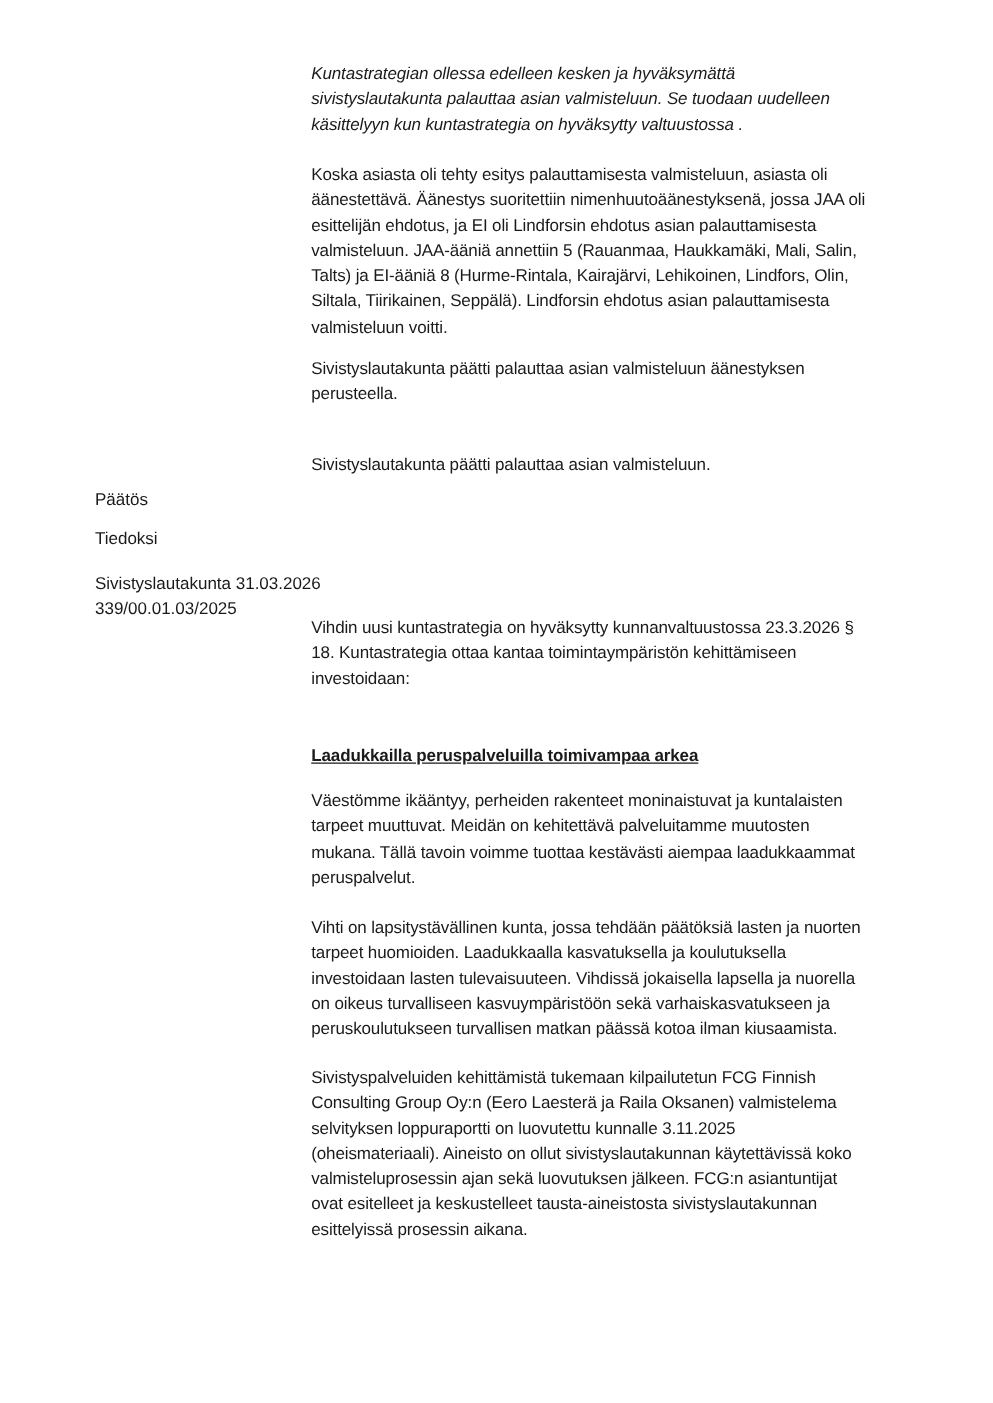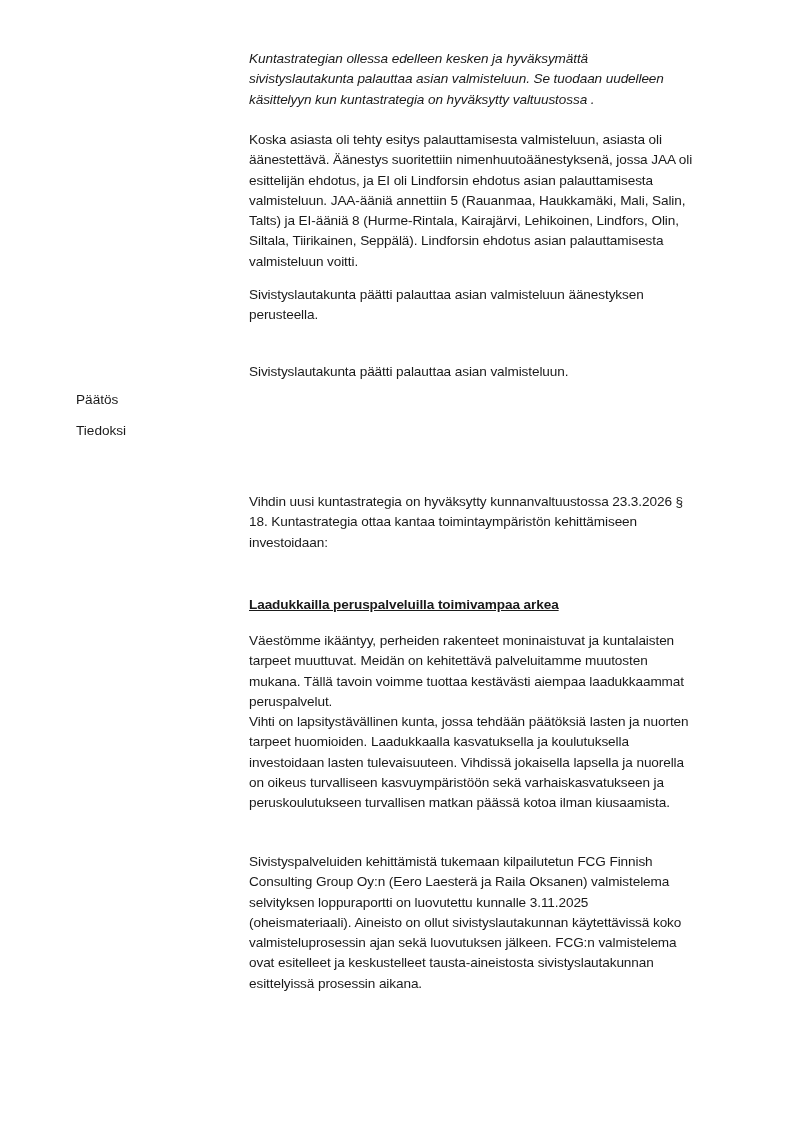--- a/index.html
+++ b/index.html
@@ -43,49 +43,53 @@
     <span class="ln">Päätös</span>
   </div>
   <div class="block" style="top:362px;">
     <span class="ln">Sivistyslautakunta päätti palauttaa asian valmisteluun.</span>
   </div>
 
   <div class="left" style="top:421px;">
     <span class="ln">Tiedoksi</span>
   </div>
 
+  <div class="left" style="top:457px;">
+    <span class="ln">Sivistyslautakunta 31.03.2026</span>
+    <span class="ln">339/00.01.03/2025</span>
+  </div>
 
   <div class="block" style="top:492px;">
     <span class="ln">Vihdin uusi kuntastrategia on hyväksytty kunnanvaltuustossa 23.3.2026 §</span>
     <span class="ln">18. Kuntastrategia ottaa kantaa toimintaympäristön  kehittämiseen</span>
     <span class="ln">investoidaan:</span>
   </div>
 
   <div class="block bold" style="top:595px;text-decoration:underline;">
     <span class="ln">Laadukkailla peruspalveluilla toimivampaa arkea</span>
   </div>
 
   <div class="block" style="top:631px;">
     <span class="ln">Väestömme ikääntyy, perheiden rakenteet moninaistuvat ja kuntalaisten</span>
     <span class="ln">tarpeet muuttuvat.  Meidän on kehitettävä palveluitamme muutosten</span>
     <span class="ln">mukana. Tällä tavoin voimme tuottaa kestävästi aiempaa laadukkaammat</span>
     <span class="ln">peruspalvelut.</span>
   </div>
 
-  <div class="block" style="top:712px;">
+  <div class="block" style="top:732px;">
     <span class="ln">Vihti on lapsitystävällinen kunta, jossa tehdään päätöksiä lasten ja nuorten</span>
     <span class="ln">tarpeet huomioiden.  Laadukkaalla kasvatuksella ja koulutuksella</span>
     <span class="ln">investoidaan lasten tulevaisuuteen. Vihdissä jokaisella lapsella ja nuorella</span>
     <span class="ln">on oikeus turvalliseen kasvuympäristöön  sekä varhaiskasvatukseen ja</span>
     <span class="ln">peruskoulutukseen  turvallisen matkan päässä kotoa  ilman kiusaamista.</span>
   </div>
 
   <div class="block" style="top:852px;">
     <span class="ln">Sivistyspalveluiden kehittämistä tukemaan kilpailutetun FCG Finnish</span>
     <span class="ln">Consulting Group Oy:n (Eero Laesterä ja Raila Oksanen) valmistelema</span>
     <span class="ln">selvityksen loppuraportti  on luovutettu  kunnalle 3.11.2025</span>
     <span class="ln">(oheismateriaali). Aineisto on ollut sivistyslautakunnan käytettävissä koko</span>
-    <span class="ln">valmisteluprosessin ajan sekä luovutuksen jälkeen. FCG:n valmistelema</span>
+    <span class="ln">valmisteluprosessin ajan sekä luovutuksen jälkeen. FCG:n asiantuntijat</span>
     <span class="ln">ovat esitelleet ja keskustelleet tausta-aineistosta sivistyslautakunnan</span>
     <span class="ln">esittelyissä prosessin aikana.</span>
   </div>
 
 </div>
 
 </body></html>

